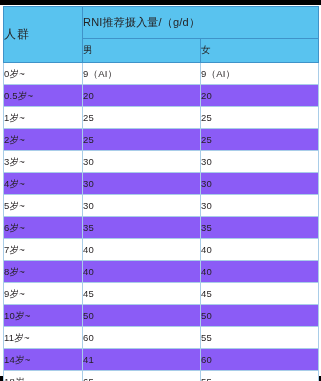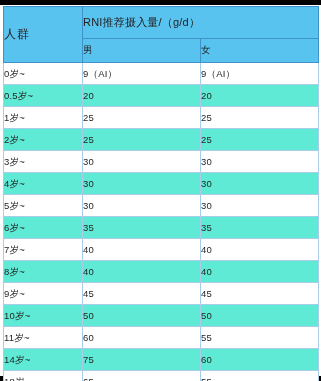--- a/index.html
+++ b/index.html
@@ -82,21 +82,21 @@
 
   
   tbody tr { height: 21px; }
   tbody td {
     font-size: 9.5px;
     height: 21px;
     line-height: 21px;
     border-color: #a9cde8 !important;
   }
   tr.odd  td { background: #ffffff; }
-  tr.even td { background: #5eead4; }
+  tr.even td { background: #8b5cf6; }
 
   
   col.c-group { width: 79px; }
   col.c-male  { width: 118px; }
   col.c-female{ width: 118px; }
 
   .cell-label { letter-spacing: 0.2px; }
 </style>
 </head>
 <body>
@@ -184,21 +184,21 @@
               <td class="cell-label">50</td>
               <td class="cell-label">50</td>
             </tr>
             <tr class="odd">
               <td class="cell-label">11岁~</td>
               <td class="cell-label">60</td>
               <td class="cell-label">55</td>
             </tr>
             <tr class="even">
               <td class="cell-label">14岁~</td>
-              <td class="cell-label">75</td>
+              <td class="cell-label">41</td>
               <td class="cell-label">60</td>
             </tr>
             <tr class="odd">
               <td class="cell-label">18岁~</td>
               <td class="cell-label">65</td>
               <td class="cell-label">55</td>
             </tr>
           </tbody>
       </table>
 

